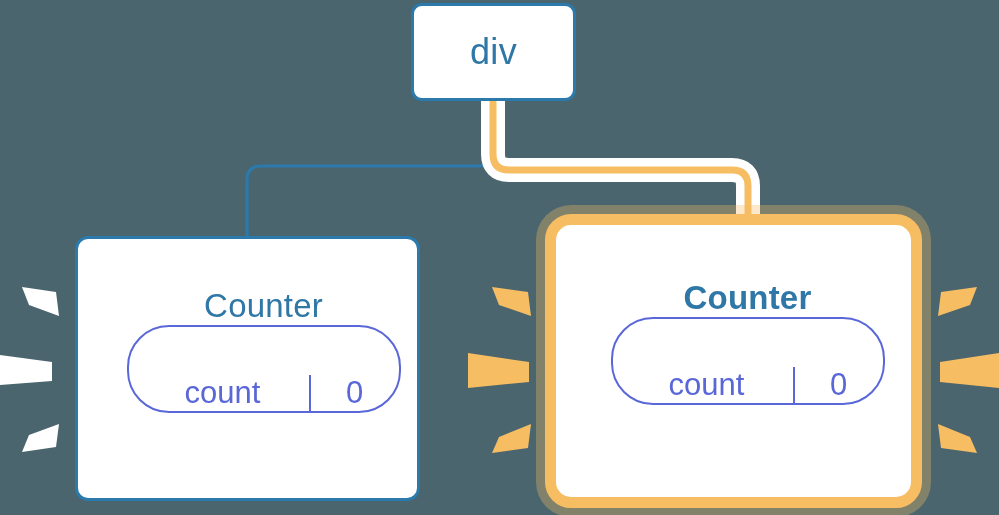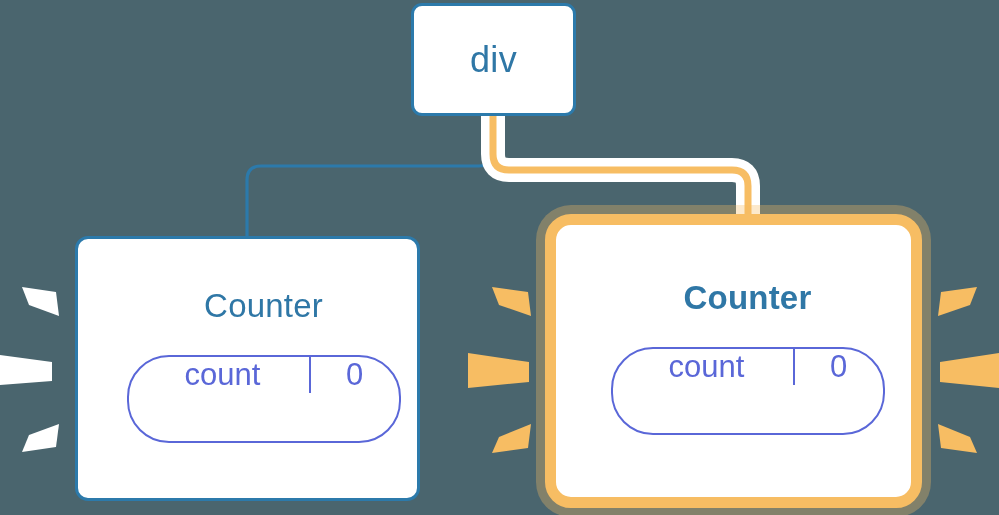--- a/index.html
+++ b/index.html
@@ -33,21 +33,21 @@
   
   .node {
     position: absolute;
     background: #ffffff;
     box-sizing: border-box;
   }
   .node-div {
     left: 411px;
     top: 3px;
     width: 165px;
-    height: 113px;
+    height: 98px;
     border: 3px solid #2c7aab;
     border-radius: 11px;
     display: flex;
     align-items: center;
     justify-content: center;
   }
   .node-div .node-title {
     font-size: 36px;
     color: #2f77a6;
     font-weight: 400;
@@ -100,23 +100,22 @@
     font-size: 33px;
     color: #2f77a6;
     margin-top: 48px;
     letter-spacing: 0.2px;
   }
   .counter-title.regular { font-weight: 400; }
   .counter-title.bold    { font-weight: 700; }
 
   
   .pill {
-    margin-top: 30px;
     display: flex;
-    align-items: flex-start;
+    align-items: flex-end;
     height: 84px;
     border: 2px solid #5a67d8;
     border-radius: 42px;
     background: #ffffff;
     overflow: hidden;
   }
   .pill-key, .pill-val {
     display: flex;
     align-items: center;
     justify-content: center;

